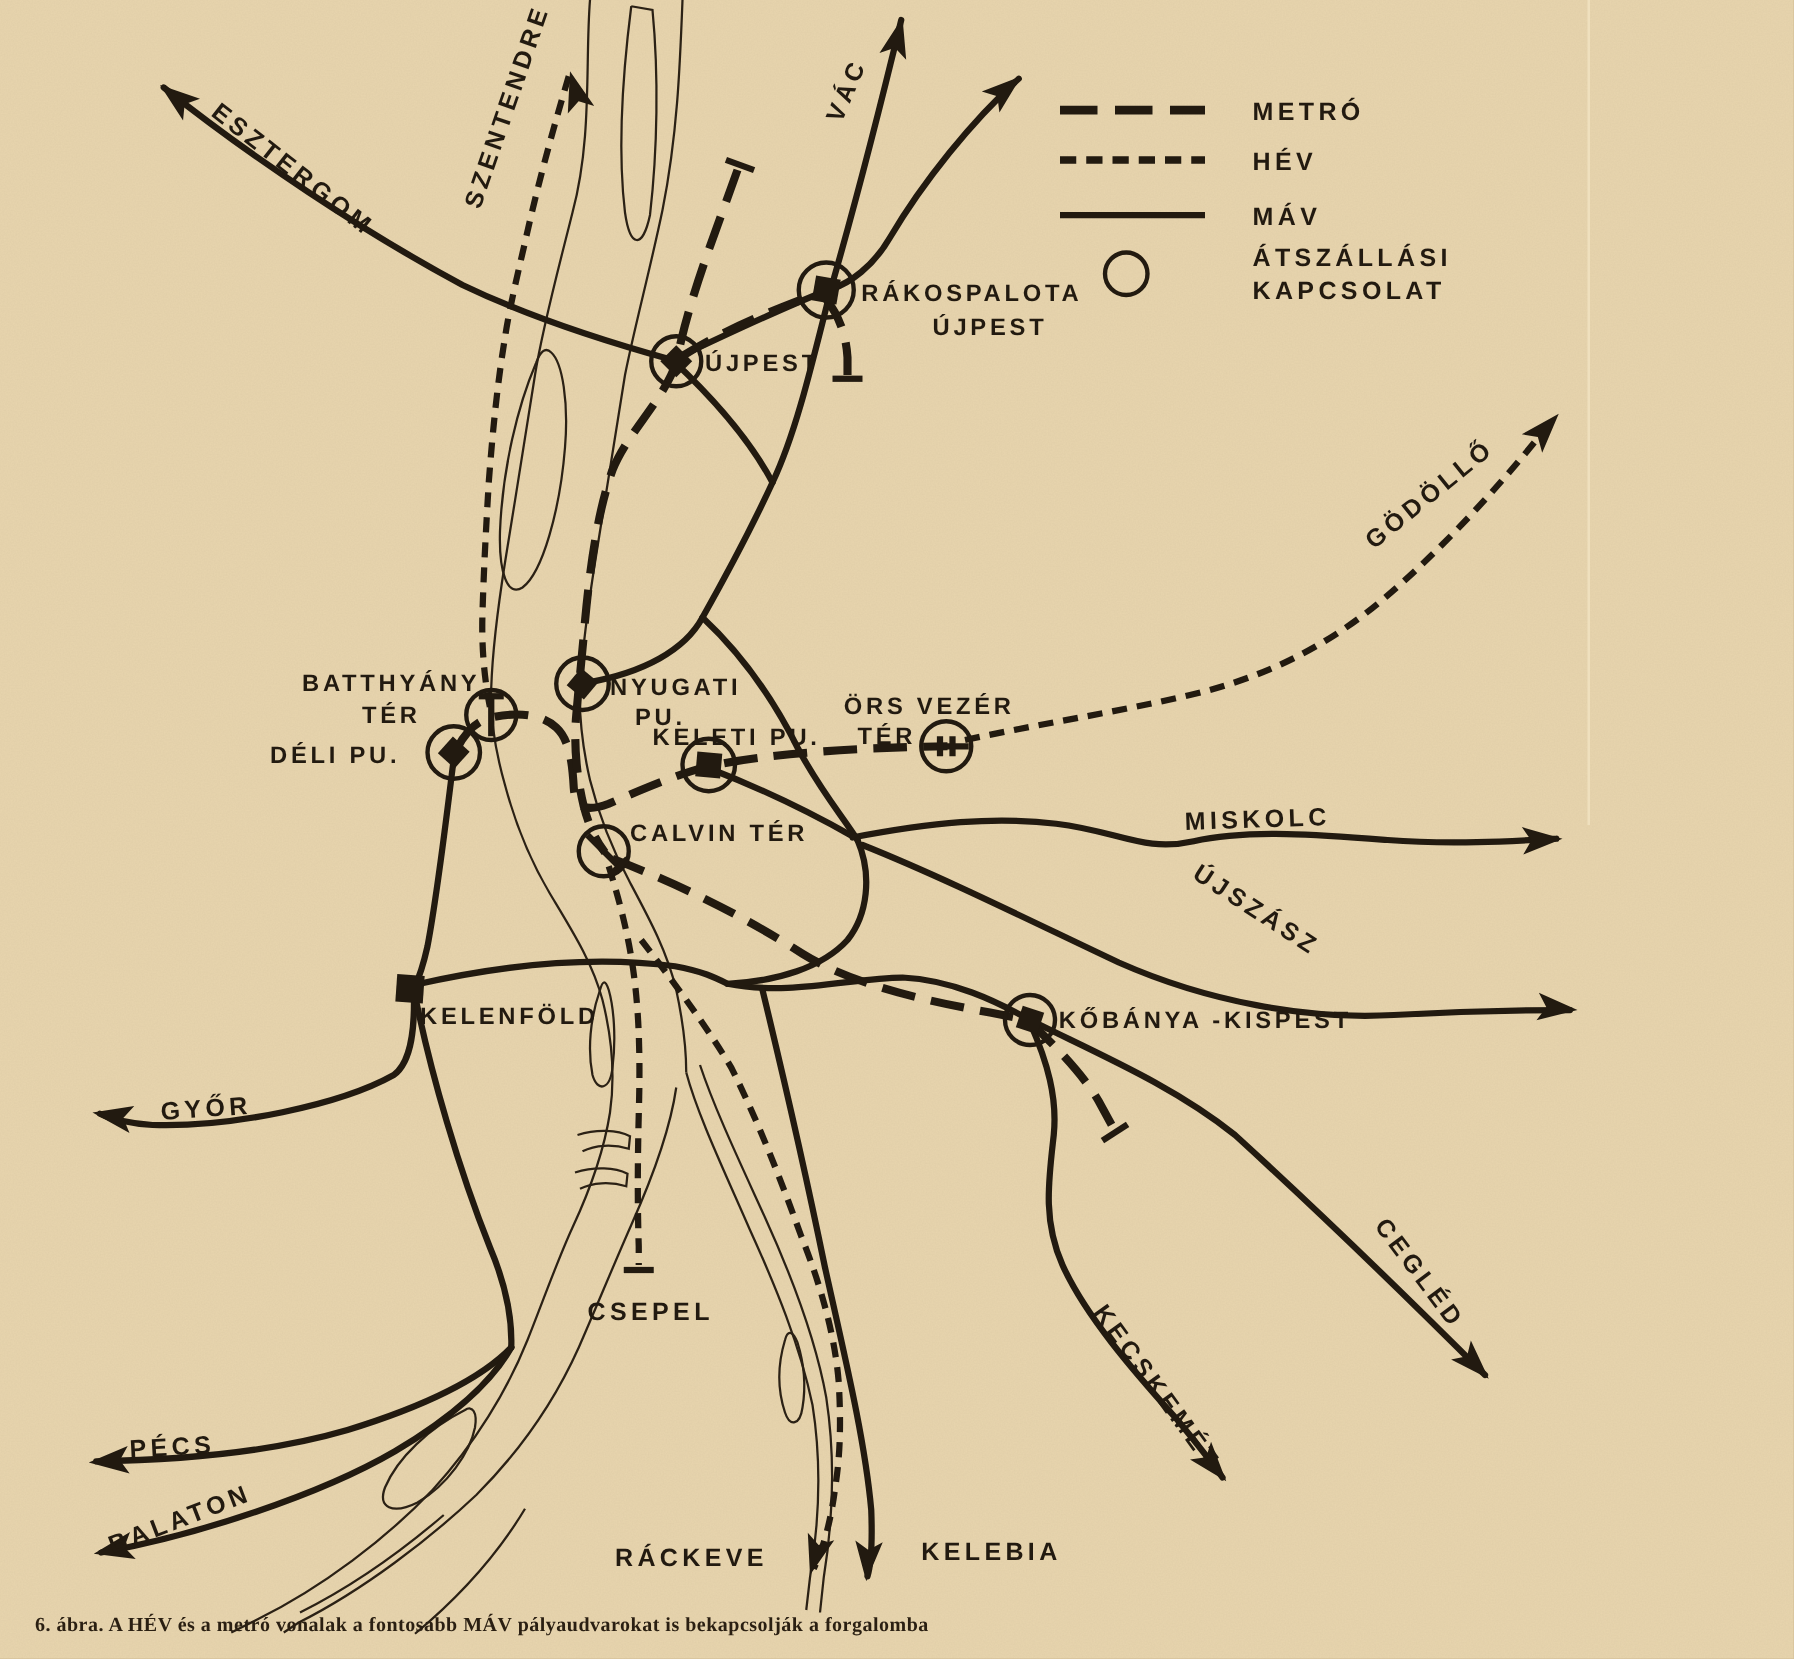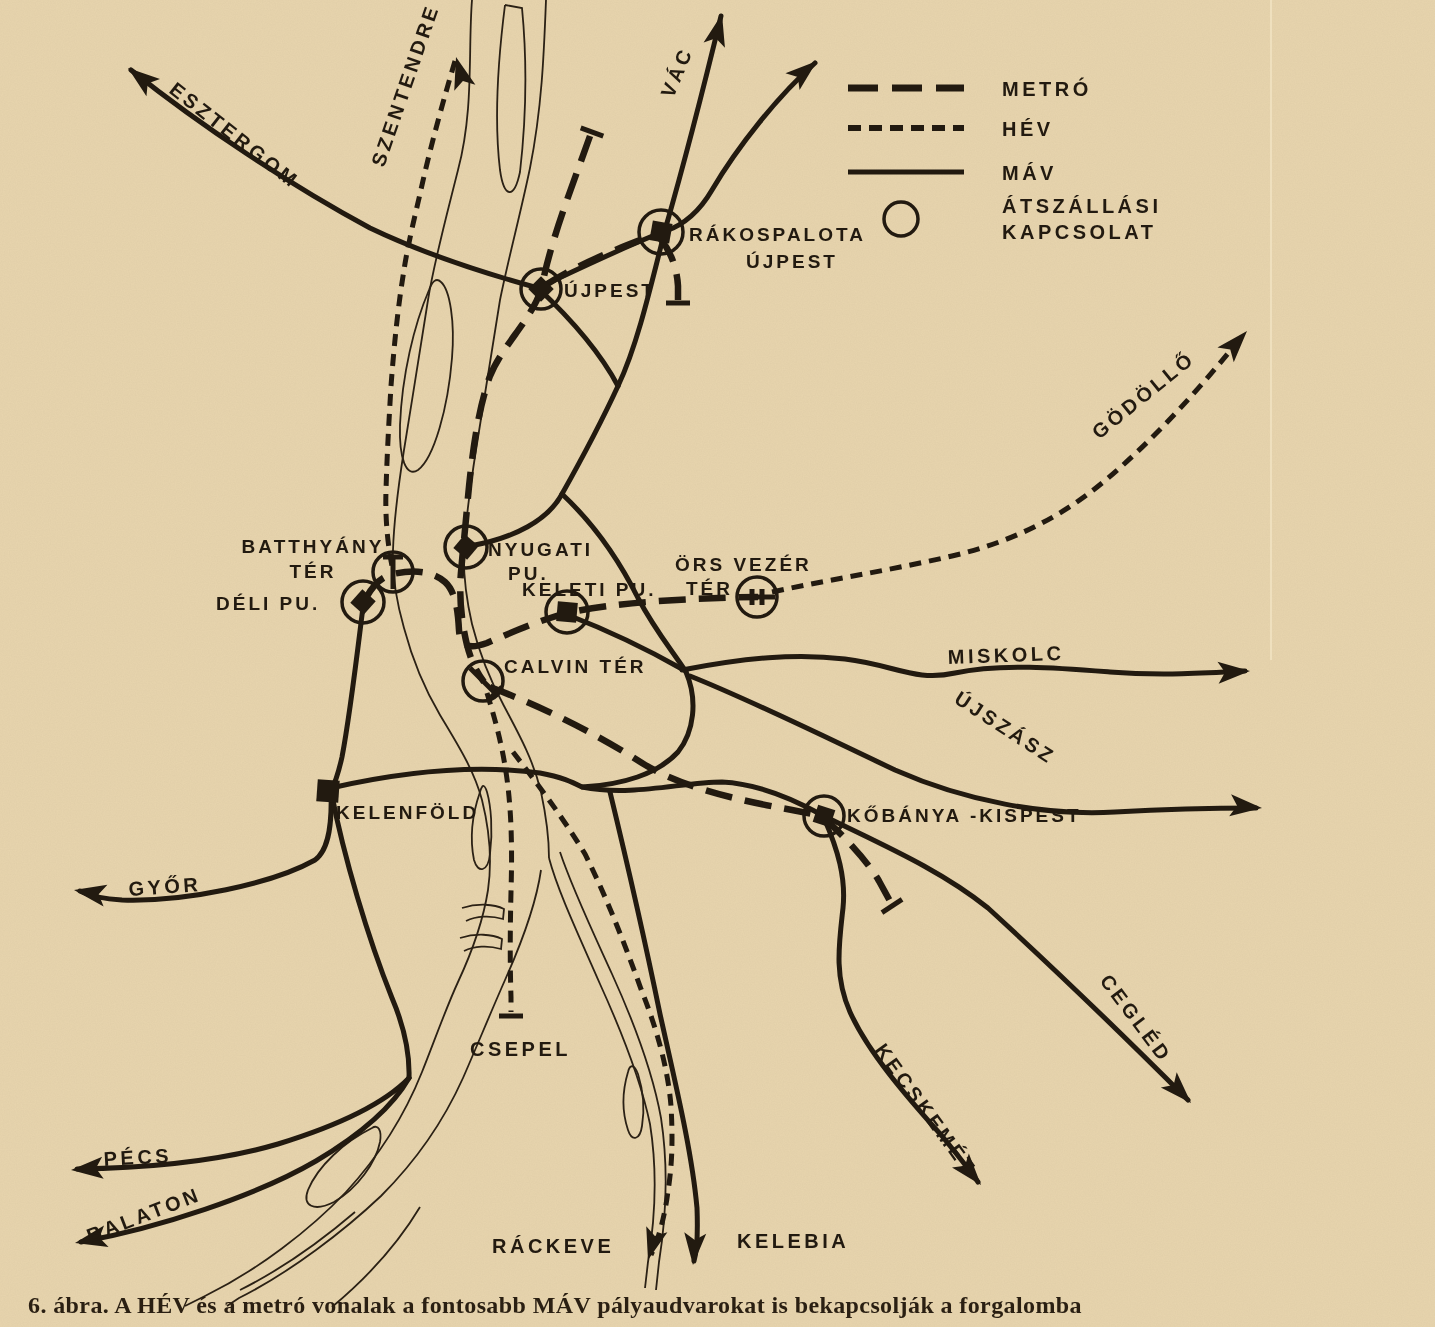--- a/index.html
+++ b/index.html
@@ -11,21 +11,21 @@
   .lbl2{font-family:"Liberation Sans",sans-serif;font-size:20px;font-weight:bold;
        letter-spacing:3.5px;fill:#221a10;}
   .mav{stroke:#221a10;stroke-width:5;fill:none;stroke-linecap:round;stroke-linejoin:round;}
   .metro{stroke:#221a10;stroke-width:6.5;fill:none;stroke-dasharray:27 13;}
   .hev{stroke:#221a10;stroke-width:5;fill:none;stroke-dasharray:12 8;}
   .river{stroke:#2b2115;stroke-width:1.8;fill:none;}
   .stnc{stroke:#221a10;stroke-width:3.5;fill:none;}
   .ink{fill:#221a10;}
   .tbar{stroke:#221a10;stroke-width:5;}
   .caption{position:absolute;left:28px;top:1292px;width:1100px;
-       font-family:"Liberation Serif",serif;font-weight:bold;font-size:24px;
+       font-family:"Liberation Serif",serif;font-weight:bold;font-size:16px;
        letter-spacing:0.4px;color:#2a1f12;}
 </style>
 </head>
 <body>
 
 <div class="page">
 
 <svg width="1435" height="1327" viewBox="0 0 1435 1327">
   <defs>
     <filter id="paperTex" x="0" y="0" width="100%" height="100%">

